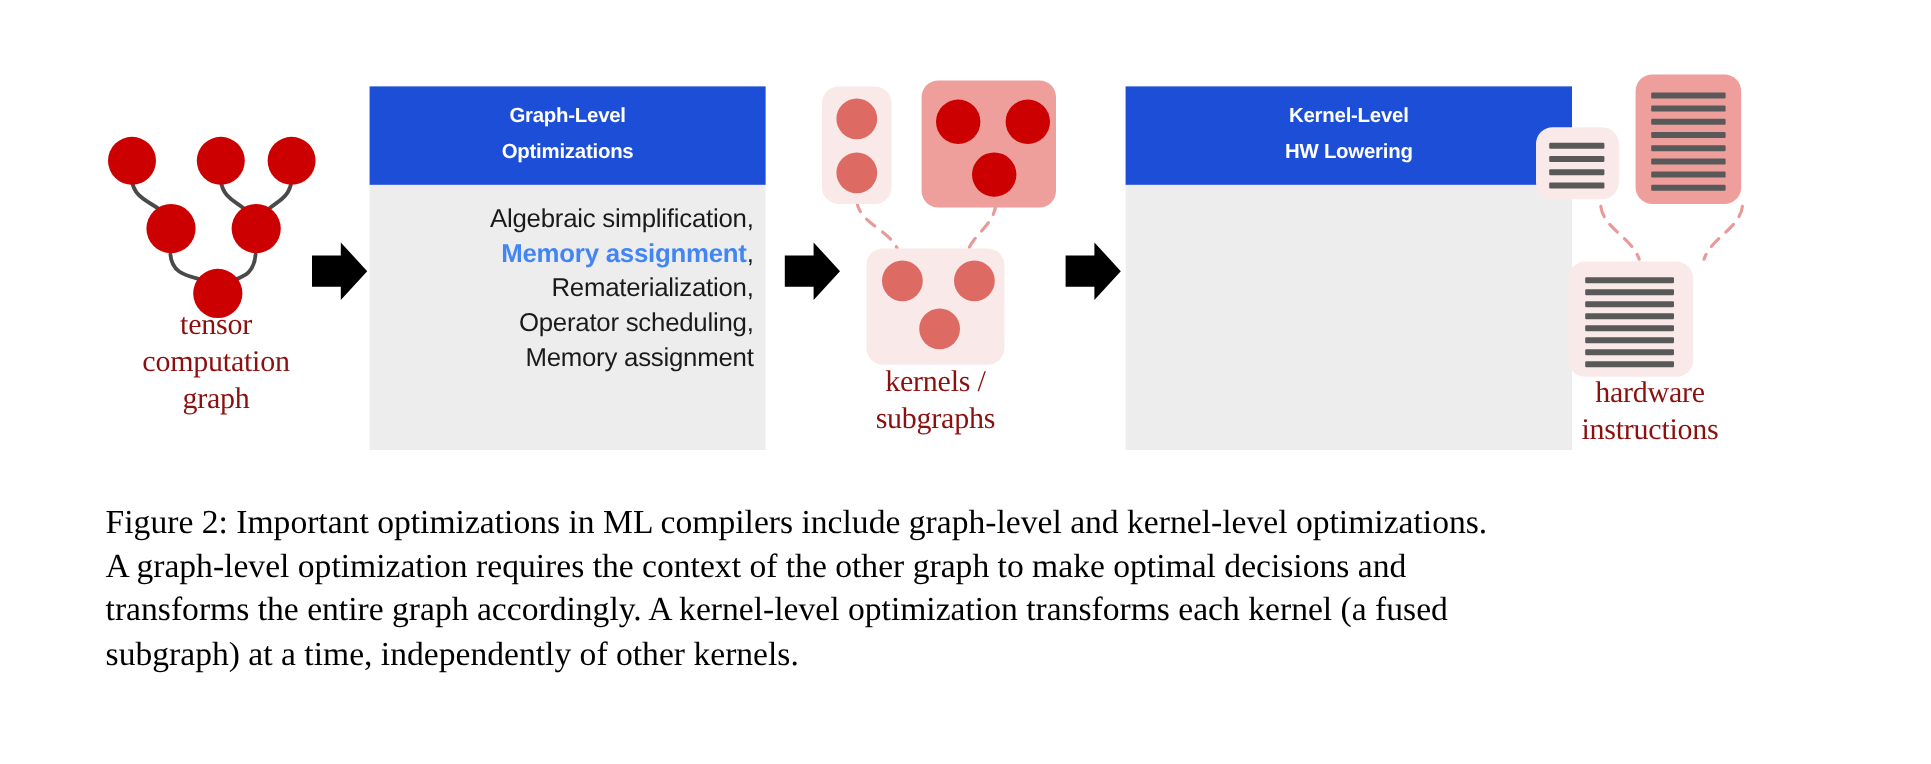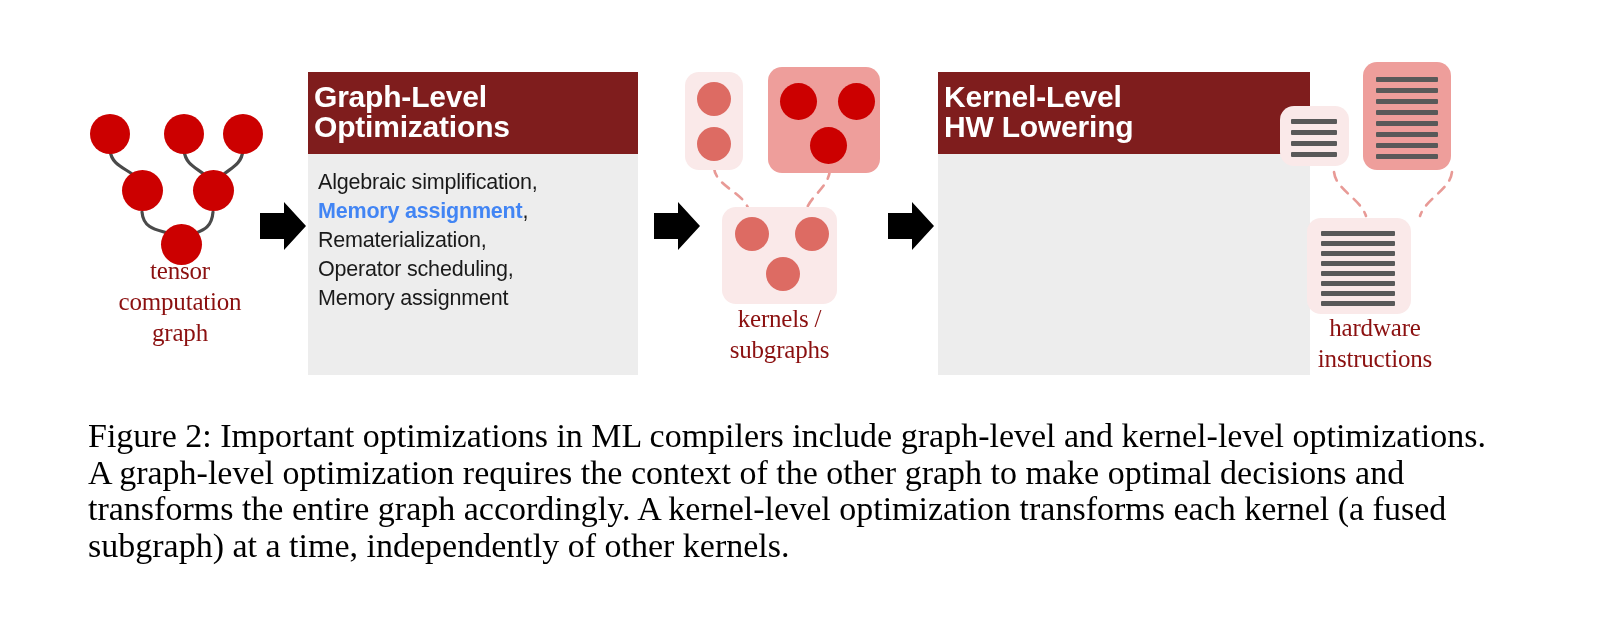--- a/index.html
+++ b/index.html
@@ -33,36 +33,36 @@
     height: 400px;
   }
 
   
   .panel {
     position: absolute;
     background: #ededed;
     box-sizing: border-box;
   }
   .panel-header {
-    background: #7f1d1d;
+    background: #1d4ed8;
     color: #ffffff;
     font-weight: bold;
-    font-size: 30px;
+    font-size: 17px;
     line-height: 30px;
-    text-align: left;
+    text-align: center;
     padding: 10px 6px 12px 6px;
     box-sizing: border-box;
     letter-spacing: -0.2px;
   }
   .panel-header .hline { display: block; }
   .panel-body {
     color: #1a1a1a;
     font-size: 21.5px;
     line-height: 29px;
-    text-align: left;
+    text-align: right;
     padding: 14px 10px 10px 10px;
     box-sizing: border-box;
     letter-spacing: -0.2px;
   }
   .panel-body .bline { display: block; white-space: nowrap; }
   .hl-blue { color: #4285f4; font-weight: bold; }
 
   
   .cluster-label {
     position: absolute;
@@ -98,21 +98,21 @@
     height: 5px;
   }
 
   
   #caption {
     position: absolute;
     left: 88px;
     top: 418px;
     width: 1436px;
     font-family: "Liberation Serif", serif;
-    font-size: 34px;
+    font-size: 28px;
     line-height: 36.5px;
     color: #000000;
     text-align: left;
   }
   #caption .cline { display: block; white-space: nowrap; }
 </style>
 </head>
 <body>
 
 <div id="figure-root">

